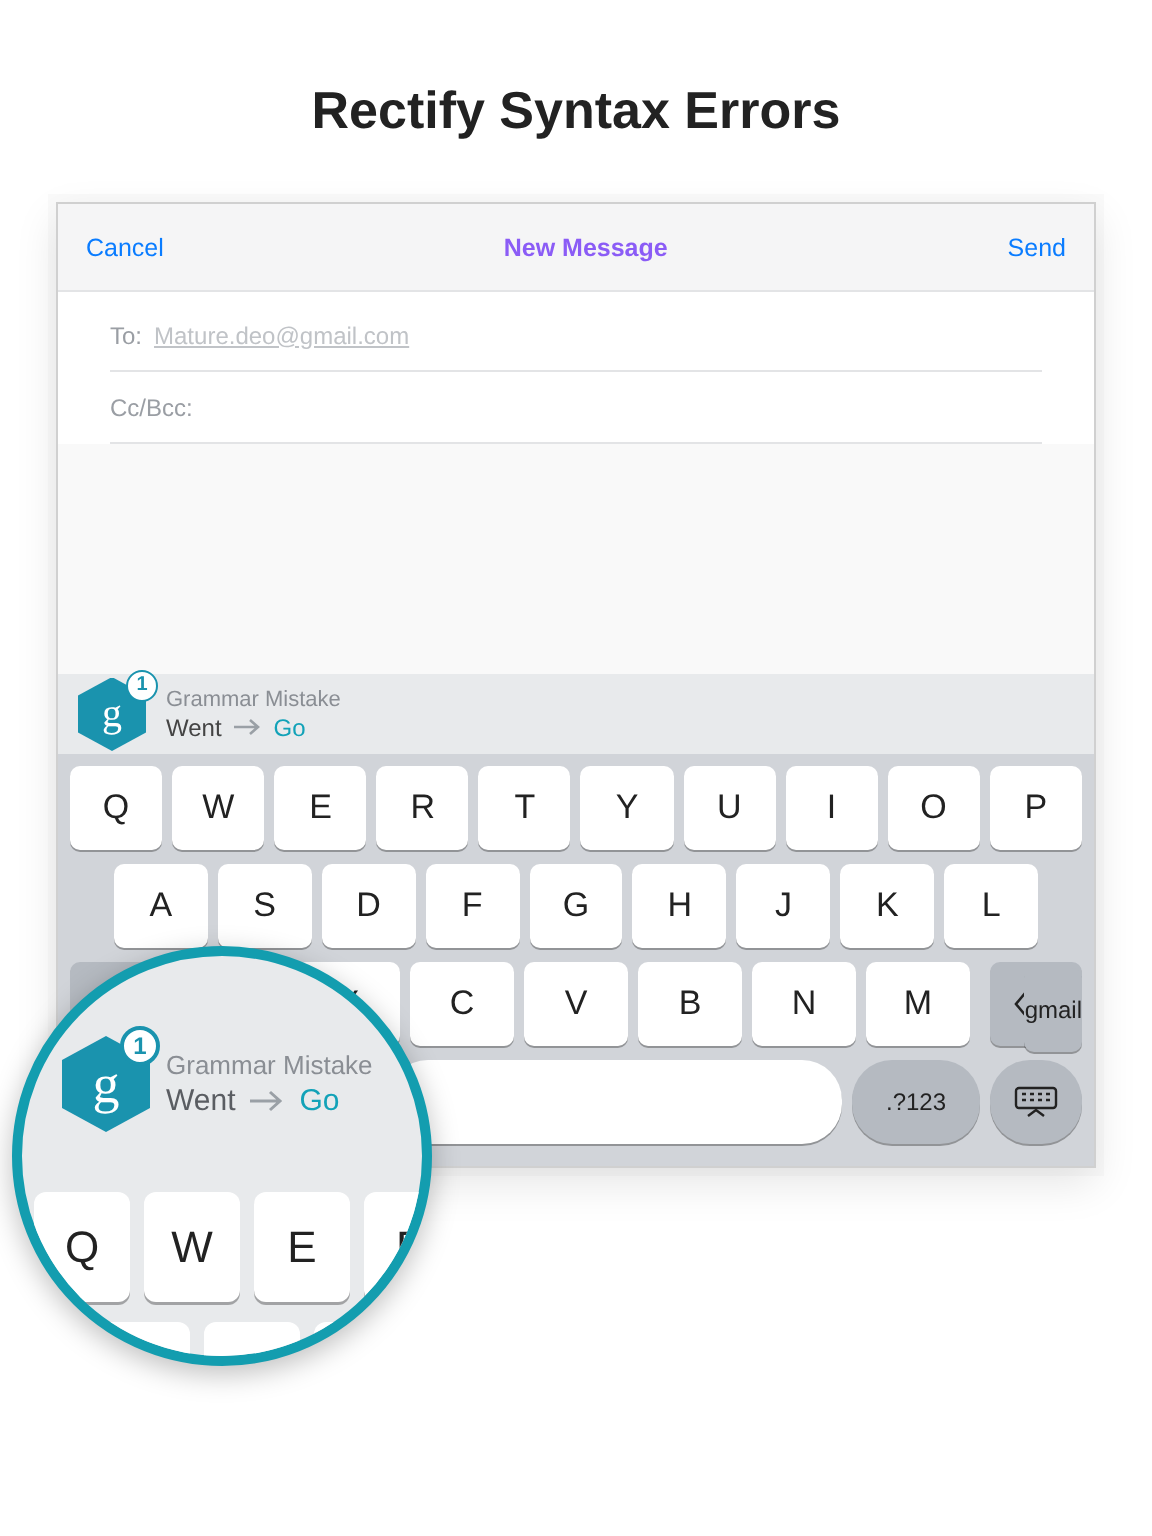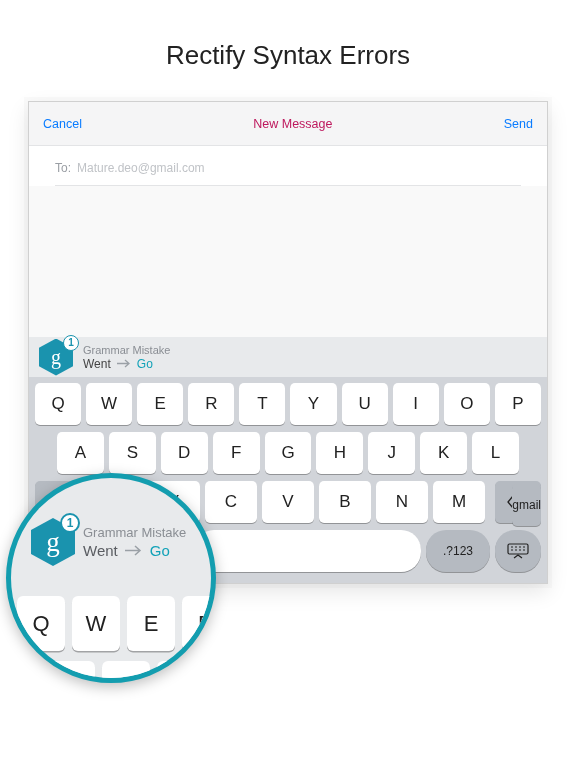--- a/index.html
+++ b/index.html
@@ -1,33 +1,33 @@
 <!DOCTYPE html>
 <html><head>
 <meta charset="utf-8">
 <style>
   * { box-sizing: border-box; margin: 0; padding: 0; }
   html, body { width: 576px; height: 768px; font-family: -apple-system, "Helvetica Neue", Arial, sans-serif; background: #ffffff; overflow: hidden; }
-  .page-title { text-align: center; font-weight: 400; font-size: 26px; color: #222; padding: 40px 0 30px; }
+  .page-title { text-align: center; font-weight: 700; font-size: 26px; color: #222; padding: 40px 0 30px; }
   .frame {
     position: relative; width: 520px; height: 483px; margin: 0 auto;
     background: #f9f9f9; border: 1px solid #d0d0d0;
     box-shadow: 0 0 0 4px rgba(0,0,0,0.02), 0 8px 20px rgba(0,0,0,0.1);
   }
   .teal-band { position: absolute; left: -28px; right: -28px; top: 239px; height: 420px; background: #139daf; z-index: -1; }
   .wrapper-rel { position: relative; width: 576px; margin: 0 auto; }
   
   .navbar { height: 44px; background: #f5f5f6; border-bottom: 1px solid #e3e4e6; display:flex; align-items:center; justify-content:space-between; padding: 0 14px; font-size: 12.5px; }
   .navbar .btn-blue { color: #0a7cff; font-weight:500; }
-  .navbar .title { font-weight: 400; color: #be185d; }
+  .navbar .title { font-weight: 700; color: #8b5cf6; }
   
   .fields { background: #fff; padding: 4px 26px 0; }
   .field-row { display:flex; align-items:center; border-bottom:1px solid #e3e4e6; height: 36px; font-size: 12px; }
   .field-row .label { color:#9a9ea4; margin-right: 6px; }
-  .field-row .value { color:#c0c3c7; }
+  .field-row .value { color:#c0c3c7;text-decoration:underline; }
   .body-area { background:#fff; padding: 18px 14px; font-size: 15px; font-weight:700; color:#1a1a1a; height: 140px; }
   
   .keyboard { position:absolute; left:0; right:0; bottom:0; background:#d1d4d9; padding: 6px 4px 4px; }
   .kbar { height: 40px; background:#e8eaec; margin: -6px -4px 6px; display:flex; align-items:center; padding: 0 10px; gap:10px; }
   .hex { width:34px; height:37px; background:#1a93ae; position:relative; clip-path: polygon(50% 0,100% 25%,100% 75%,50% 100%,0 75%,0 25%); display:flex; align-items:center; justify-content:center; color:#fff; font-family: Georgia, serif; font-size:20px; font-weight:300; }
   .badge { width:16px; height:16px; border-radius:50%; border:1.5px solid #1a93ae; background:#fff; color:#1a93ae; font-size:10px; font-weight:700; display:flex; align-items:center; justify-content:center; }
   .sugg { display:flex; flex-direction:column; font-size:11px; gap:1px;}
   .sugg-top { color:#8a8e94; }
   .sugg-bot { display:flex; align-items:center; gap:6px; color:#444; font-size:12px;}
   .sugg-bot .go { color:#12a2b8; }
@@ -72,20 +72,23 @@
       <span class="btn-blue">Cancel</span>
       <span class="title">New Message</span>
       <span class="btn-blue">Send</span>
     </div>
 
     <div class="fields">
       <div class="field-row">
         <span class="label">To:</span>
         <span class="value">Mature.deo@gmail.com</span>
       </div>
+      <div class="field-row">
+        <span class="label">Cc/Bcc:</span>
+      </div>
     </div>
 
 
     <div class="keyboard">
       <div class="kbar">
         <div style="position:relative">
           <div class="hex">g</div>
           <div class="badge" style="position:absolute; top:-4px; right:-6px;">1</div>
         </div>
         <div class="sugg">

